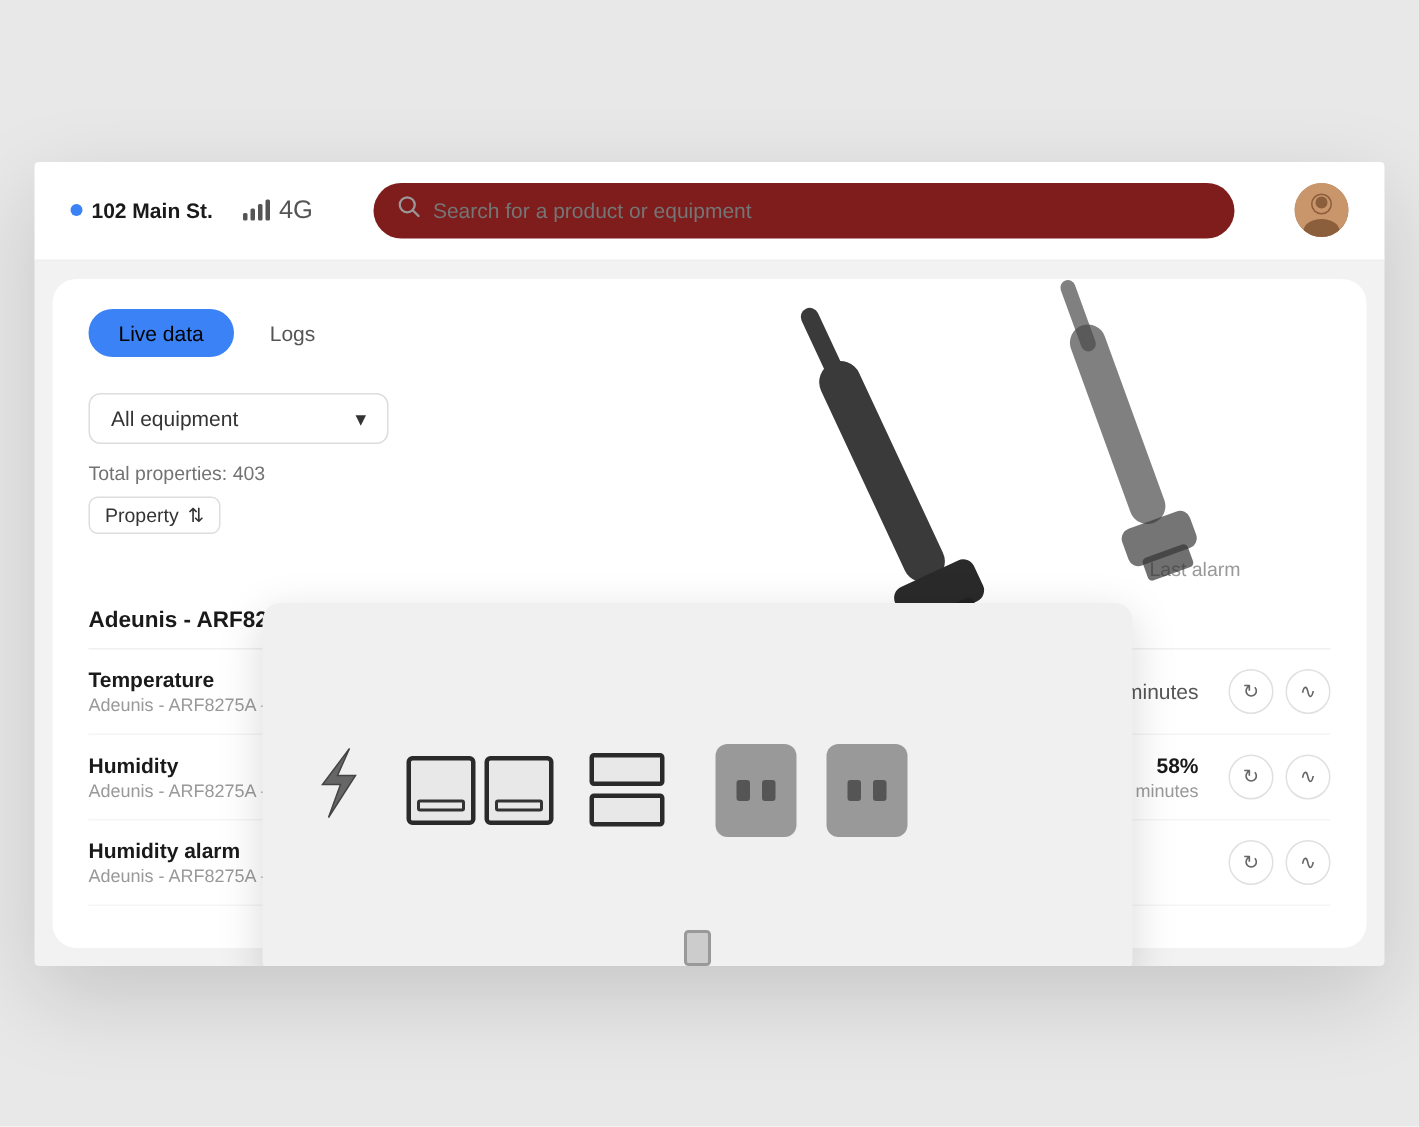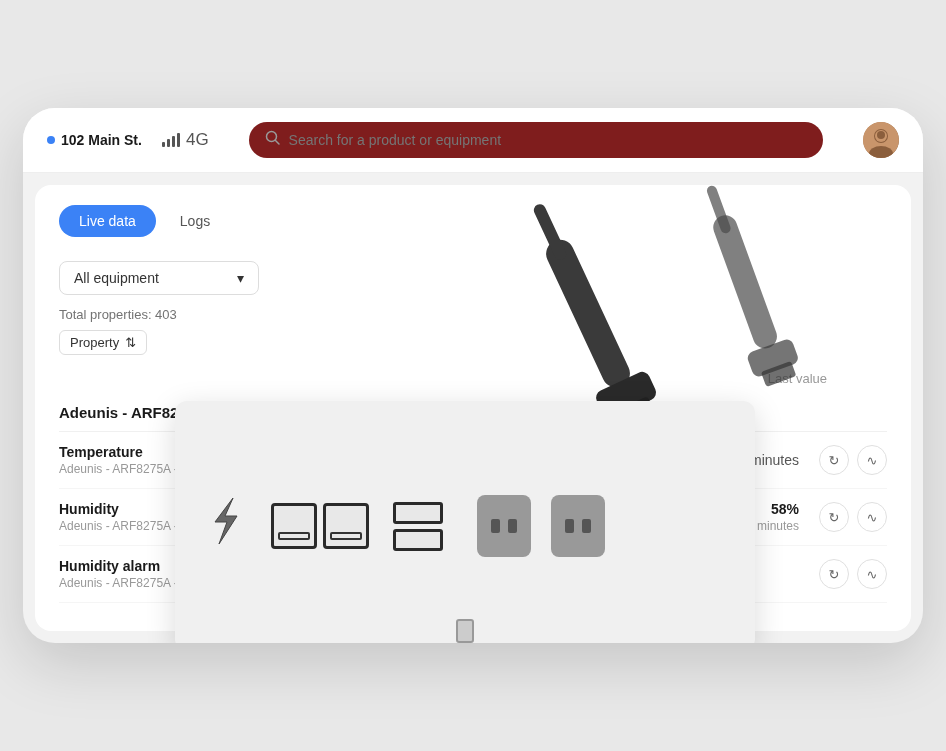--- a/index.html
+++ b/index.html
@@ -8,21 +8,21 @@
       font-family: -apple-system, BlinkMacSystemFont, 'Segoe UI', sans-serif;
       display: flex;
       justify-content: center;
       align-items: center;
       min-height: 100vh;
       padding: 20px;
     }
     .app-container {
       width: 900px;
       background: #f2f2f2;
-      border-radius: 32px;
+      border-radius: 3px;
       overflow: hidden;
       box-shadow: 0 20px 60px rgba(0,0,0,0.15);
       position: relative;
     }
     
     .header {
       background: #fff;
       padding: 14px 24px;
       display: flex;
       align-items: center;
@@ -114,21 +114,21 @@
       border-radius: 20px;
       font-size: 14px;
       font-weight: 500;
       cursor: pointer;
       border: none;
       background: transparent;
       color: #555;
     }
     .tab.active {
       background: #3b82f6;
-      color: #ffffff;
+      color: #000000;
     }
     
     .section-title {
       font-size: 18px;
       font-weight: 700;
       color: #1a1a1a;
       margin-bottom: 12px;
     }
     .equipment-select {
       display: flex;
@@ -327,21 +327,21 @@
     </div>
 
     <div class="total-properties">Total properties: 403</div>
 
     <div class="property-filter">
       <span>Property</span>
       <span>⇅</span>
     </div>
 
     <div class="table-header">
-      <span class="table-header-label">Last value</span>
+      <span class="table-header-label">Last alarm</span>
     </div>
 
     
     <div class="device-group">
       <div class="device-group-header">
         <span class="device-group-title">Adeunis - ARF8275A - Confort</span>
         <span class="chevron-icon">▾</span>
       </div>
 
       <div class="property-row">

